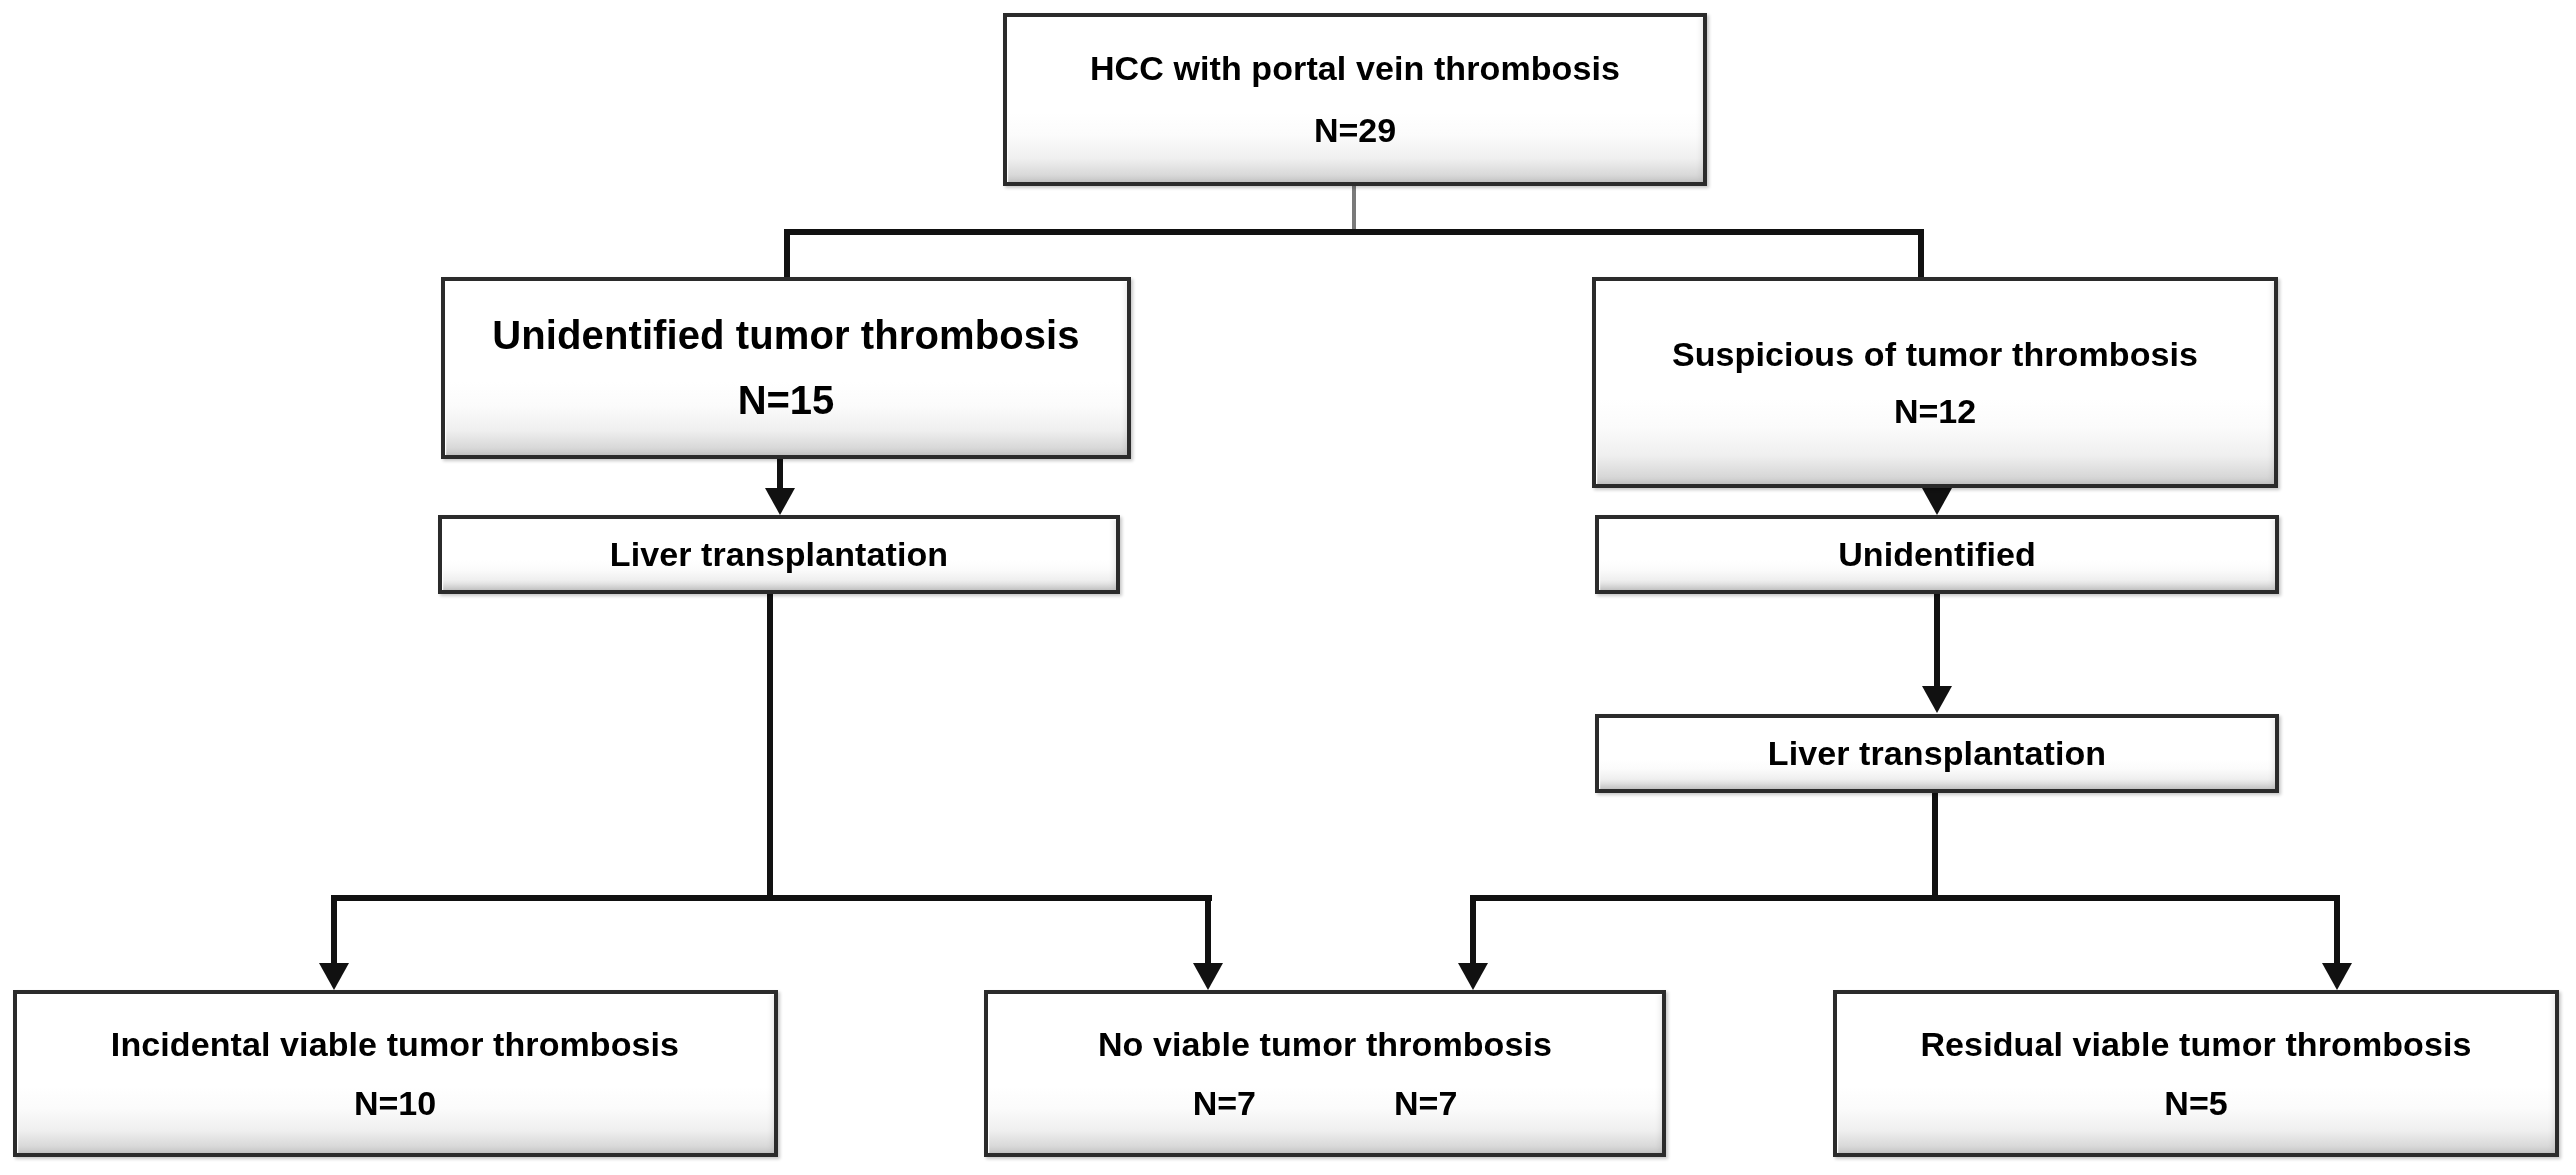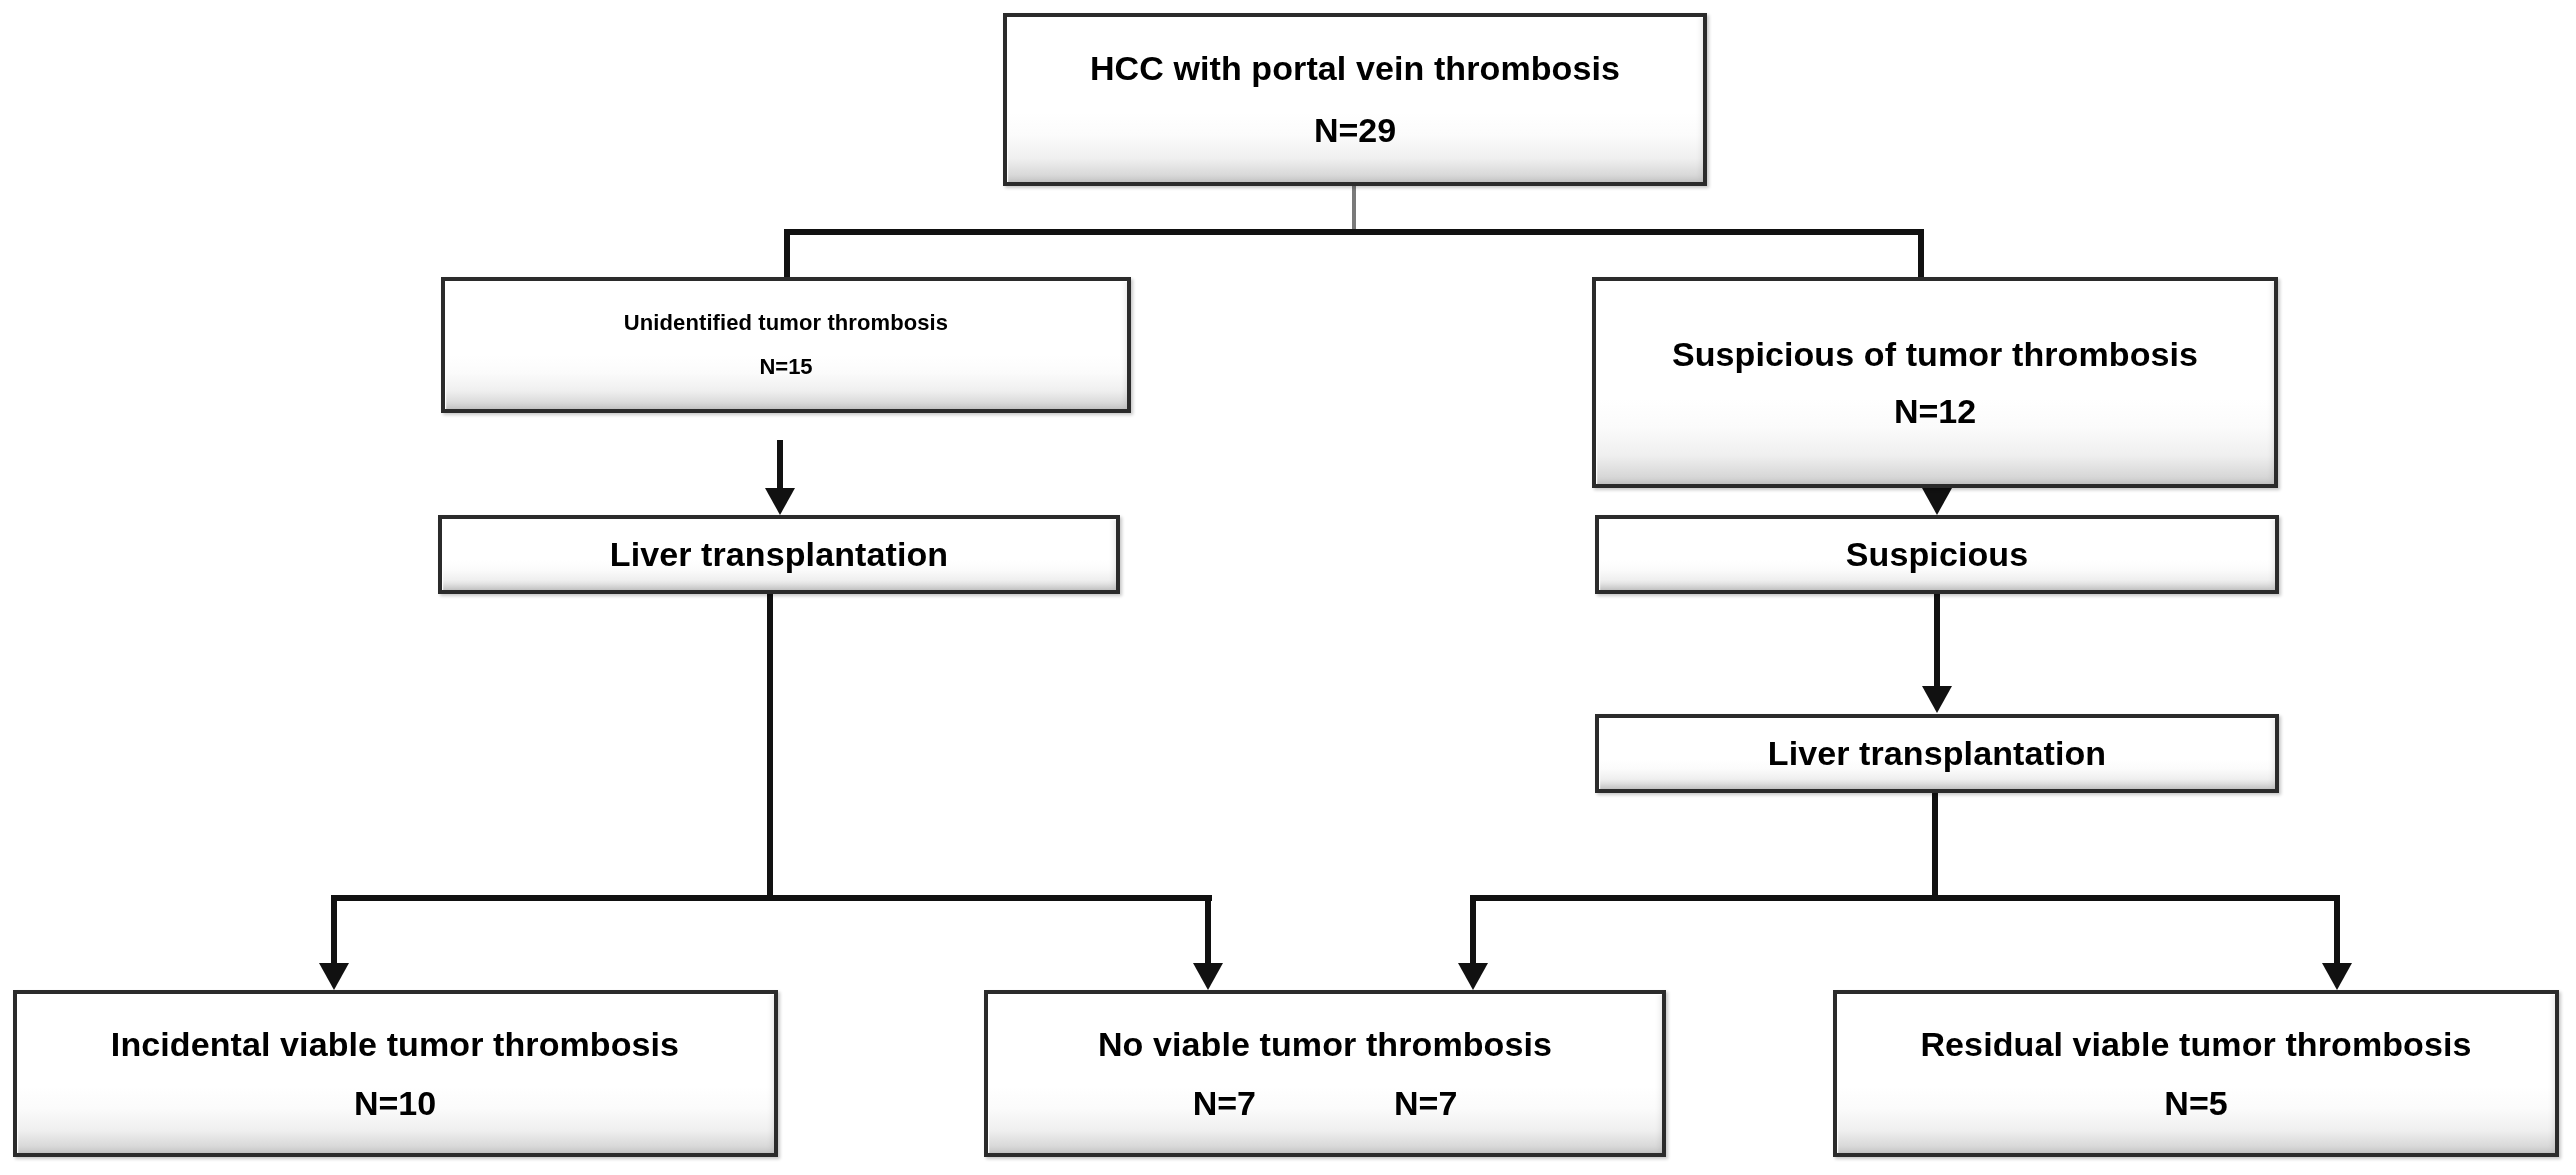--- a/index.html
+++ b/index.html
@@ -64,21 +64,21 @@
     justify-content: center;
     align-items: baseline;
     gap: 44px;
   }
   .count-row .cnt-a { margin-right: 94px; }
 
   
   .n-root   { left: 1003px; top: 12.5px;   width: 704px; height: 173px;  font-size: 34px; }
   .n-root .line1 { margin-bottom: 21px; }
 
-  .n-left1  { left: 441px;  top: 277px;  width: 690px; height: 136px;  font-size: 22px; }
+  .n-left1  { left: 441px;  top: 277px;  width: 690px; height: 182px;  font-size: 40px; }
   .n-left1 .line1 { margin-bottom: 17.5px; }
 
   .n-right1 { left: 1592px; top: 277px;  width: 686px; height: 211px;  font-size: 34px; }
   .n-right1 .line1 { margin-bottom: 17.5px; }
 
   .n-left2  { left: 438px;  top: 515px;  width: 682px; height: 79px;  font-size: 34px; }
   .n-right2 { left: 1595px; top: 515px;  width: 684px; height: 79px;  font-size: 34px; }
   .n-right3 { left: 1595px; top: 714px; width: 684px; height: 79px;  font-size: 34px; }
 
   .n-b1 { left: 12.5px;   top: 990px; width: 765px; height: 167px; font-size: 34px; }
@@ -155,21 +155,21 @@
   <div class="node n-right1">
     <div class="line1">Suspicious of tumor thrombosis</div>
     <div class="line2">N=12</div>
   </div>
 
   <div class="node n-left2 single">
     <div class="line1">Liver transplantation</div>
   </div>
 
   <div class="node n-right2 single">
-    <div class="line1">Suspicious</div>
+    <div class="line1">Unidentified</div>
   </div>
 
   <div class="node n-right3 single">
     <div class="line1">Liver transplantation</div>
   </div>
 
   <div class="node n-b1">
     <div class="line1">Incidental viable tumor thrombosis</div>
     <div class="line2">N=10</div>
   </div>

